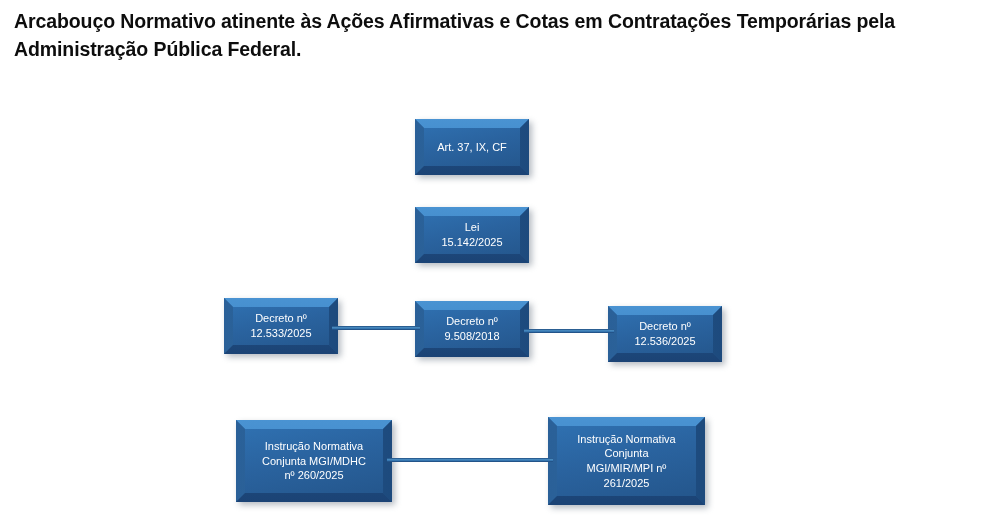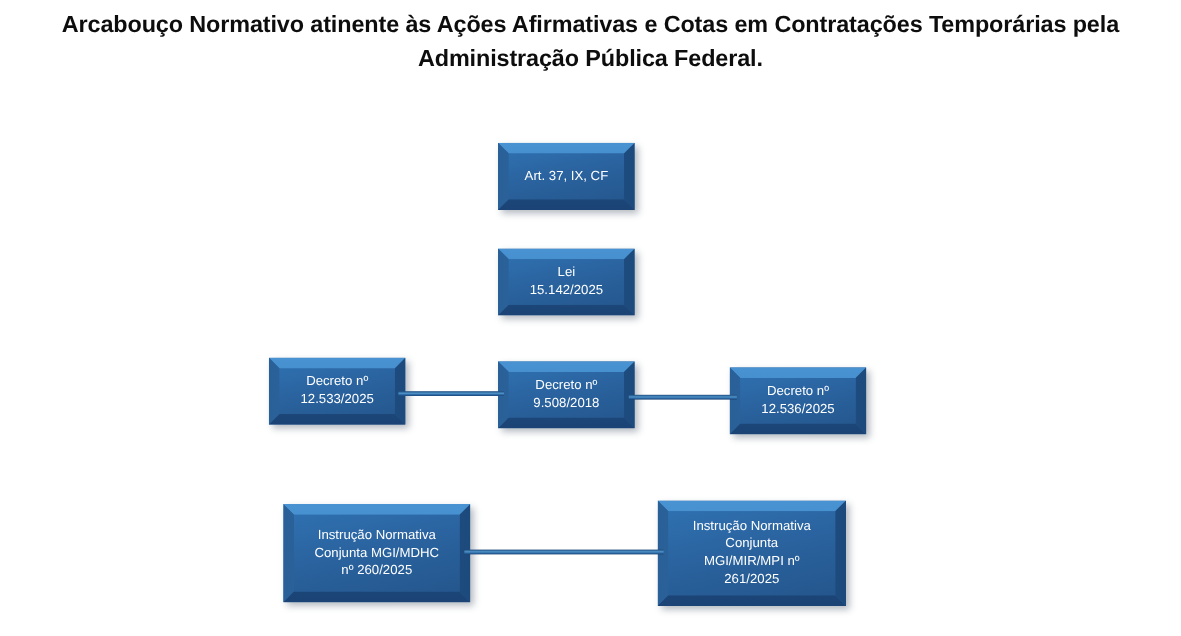--- a/index.html
+++ b/index.html
@@ -14,21 +14,20 @@
     overflow: hidden;
     position: relative;
   }
 
   
   #diagram-title {
     position: absolute;
     left: 0;
     top: 8px;
     width: 984px;
-    text-align: center;
     font-size: 19.5px;
     font-weight: bold;
     color: #0d0d0d;
     line-height: 1.42;
     letter-spacing: -0.1px;
     padding: 0 14px;
     box-sizing: border-box;
   }
 
   

